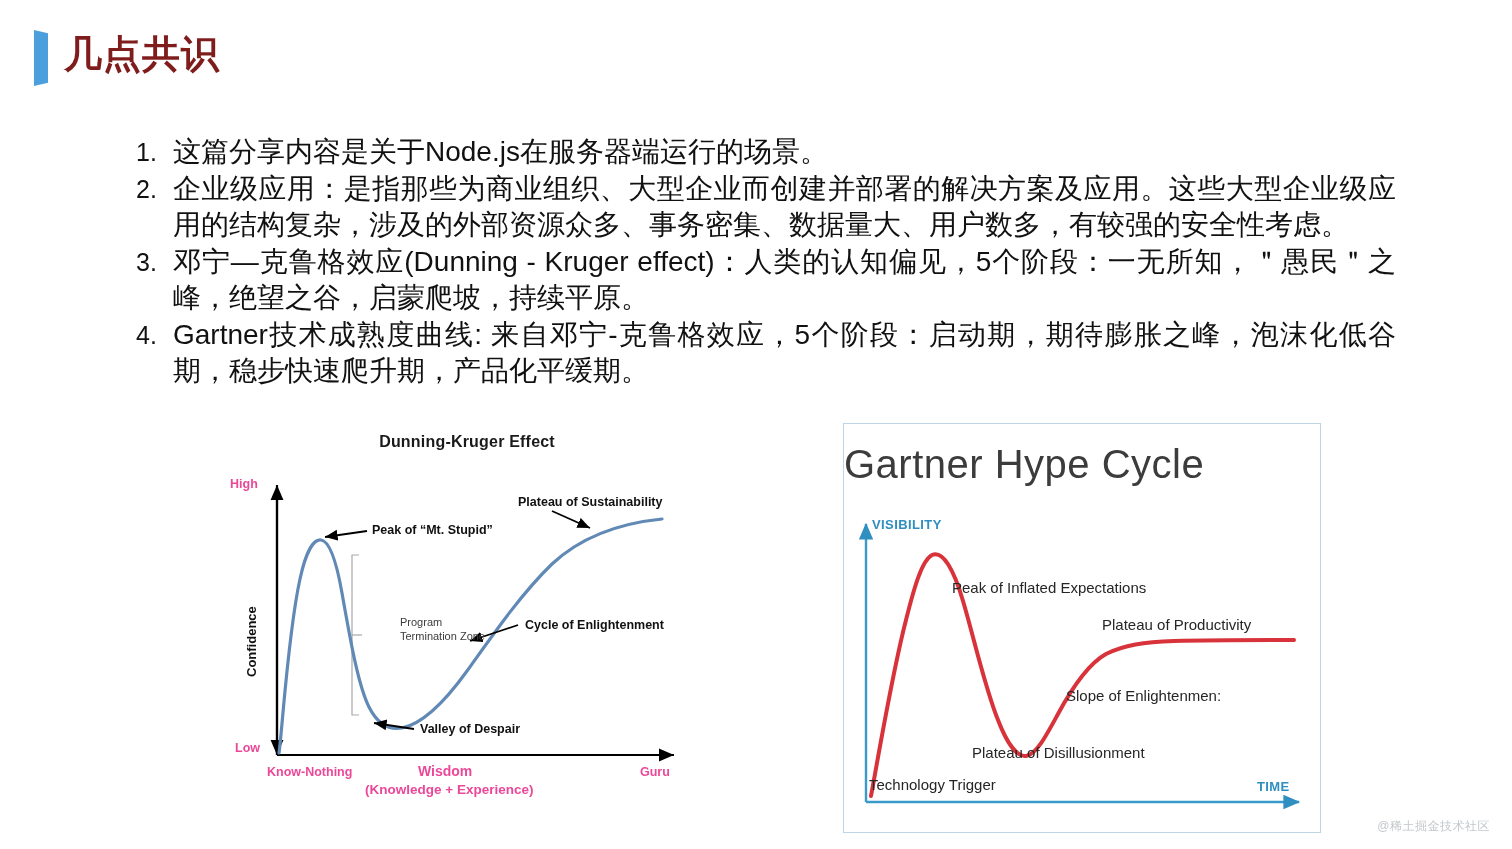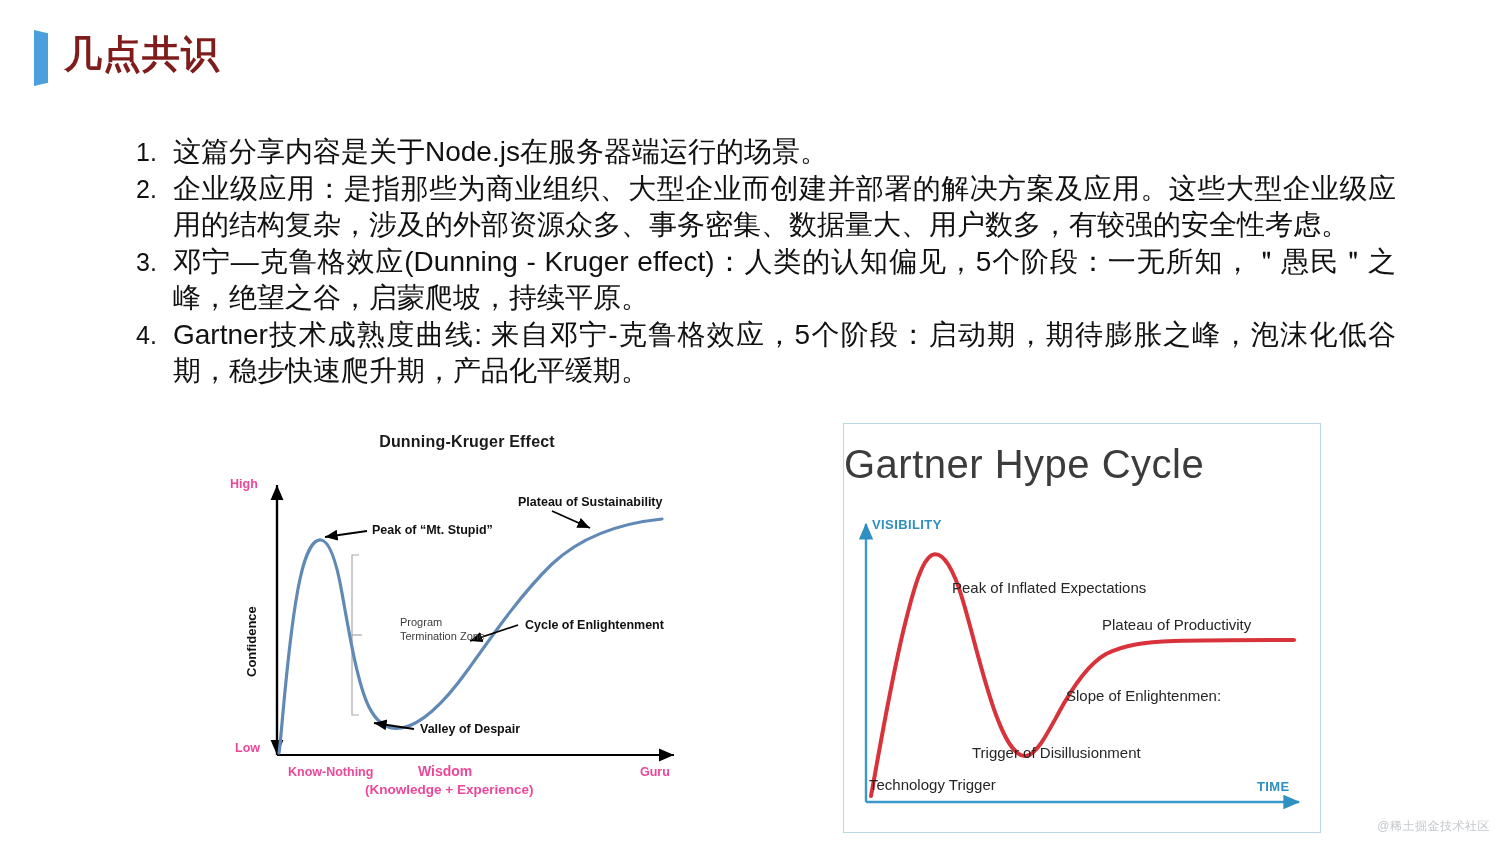--- a/index.html
+++ b/index.html
@@ -248,21 +248,21 @@
       <line x1="145" y1="98" x2="103" y2="104" stroke="#000" stroke-width="1.8" marker-end="url(#dkArrowL)"></line>
       <line x1="330" y1="78" x2="368" y2="95" stroke="#000" stroke-width="1.8" marker-end="url(#dkArrowL)"></line>
       <line x1="296" y1="192" x2="248" y2="208" stroke="#000" stroke-width="1.8" marker-end="url(#dkArrowL)"></line>
       <line x1="192" y1="296" x2="152" y2="290" stroke="#000" stroke-width="1.8" marker-end="url(#dkArrowL)"></line>
     </svg>
 
     <div class="dk-axis-lbl" style="left:8px; top:44px;">High</div>
     <div class="dk-axis-lbl" style="left:13px; top:308px;">Low</div>
     <div class="dk-ylabel" style="left:22px; top:244px;">Confidence</div>
 
-    <div class="dk-axis-lbl" style="left:66px; top:332px;">Know-Nothing</div>
+    <div class="dk-axis-lbl" style="left:45px; top:332px;">Know-Nothing</div>
     <div class="dk-axis-lbl" style="left:418px; top:332px;">Guru</div>
     <div class="dk-axis-lbl" style="left:196px; top:330px; font-size:14px;">Wisdom</div>
     <div class="dk-axis-lbl" style="left:143px; top:349px; font-size:13.5px;">(Knowledge  +  Experience)</div>
 
     <div class="dk-lbl" style="left:150px; top:90px;">Peak of “Mt. Stupid”</div>
     <div class="dk-lbl" style="left:296px; top:62px;">Plateau of Sustainability</div>
     <div class="dk-lbl" style="left:303px; top:185px;">Cycle of Enlightenment</div>
     <div class="dk-lbl" style="left:198px; top:289px;">Valley of Despair</div>
     <div class="dk-lbl-thin" style="left:148px; top:182px;">Program</div>
     <div class="dk-lbl-thin" style="left:148px; top:196px;">Termination Zone</div>
@@ -292,19 +292,19 @@
                C 280,221 300,218 330,217
                C 370,216 420,216 450,216" fill="none" stroke="#d8333a" stroke-width="4" stroke-linecap="round"></path>
     </svg>
 
     <div class="gt-axis-lbl" style="left:28px; top:93px;">VISIBILITY</div>
     <div class="gt-axis-lbl" style="left:413px; top:355px;">TIME</div>
 
     <div class="gt-lbl" style="left:108px; top:119px;margin-top:36px;">Peak of Inflated Expectations</div>
     <div class="gt-lbl" style="left:258px; top:192px;">Plateau of Productivity</div>
     <div class="gt-lbl" style="left:222px; top:263px;">Slope of Enlightenmen:</div>
-    <div class="gt-lbl" style="left:128px; top:320px;">Trigger of Disillusionment</div>
+    <div class="gt-lbl" style="left:128px; top:320px;">Plateau of Disillusionment</div>
     <div class="gt-lbl" style="left:25px; top:352px;">Technology Trigger</div>
   </div>
 
 </div>
 
 <div class="watermark">@稀土掘金技术社区</div>
 
 </body></html>

